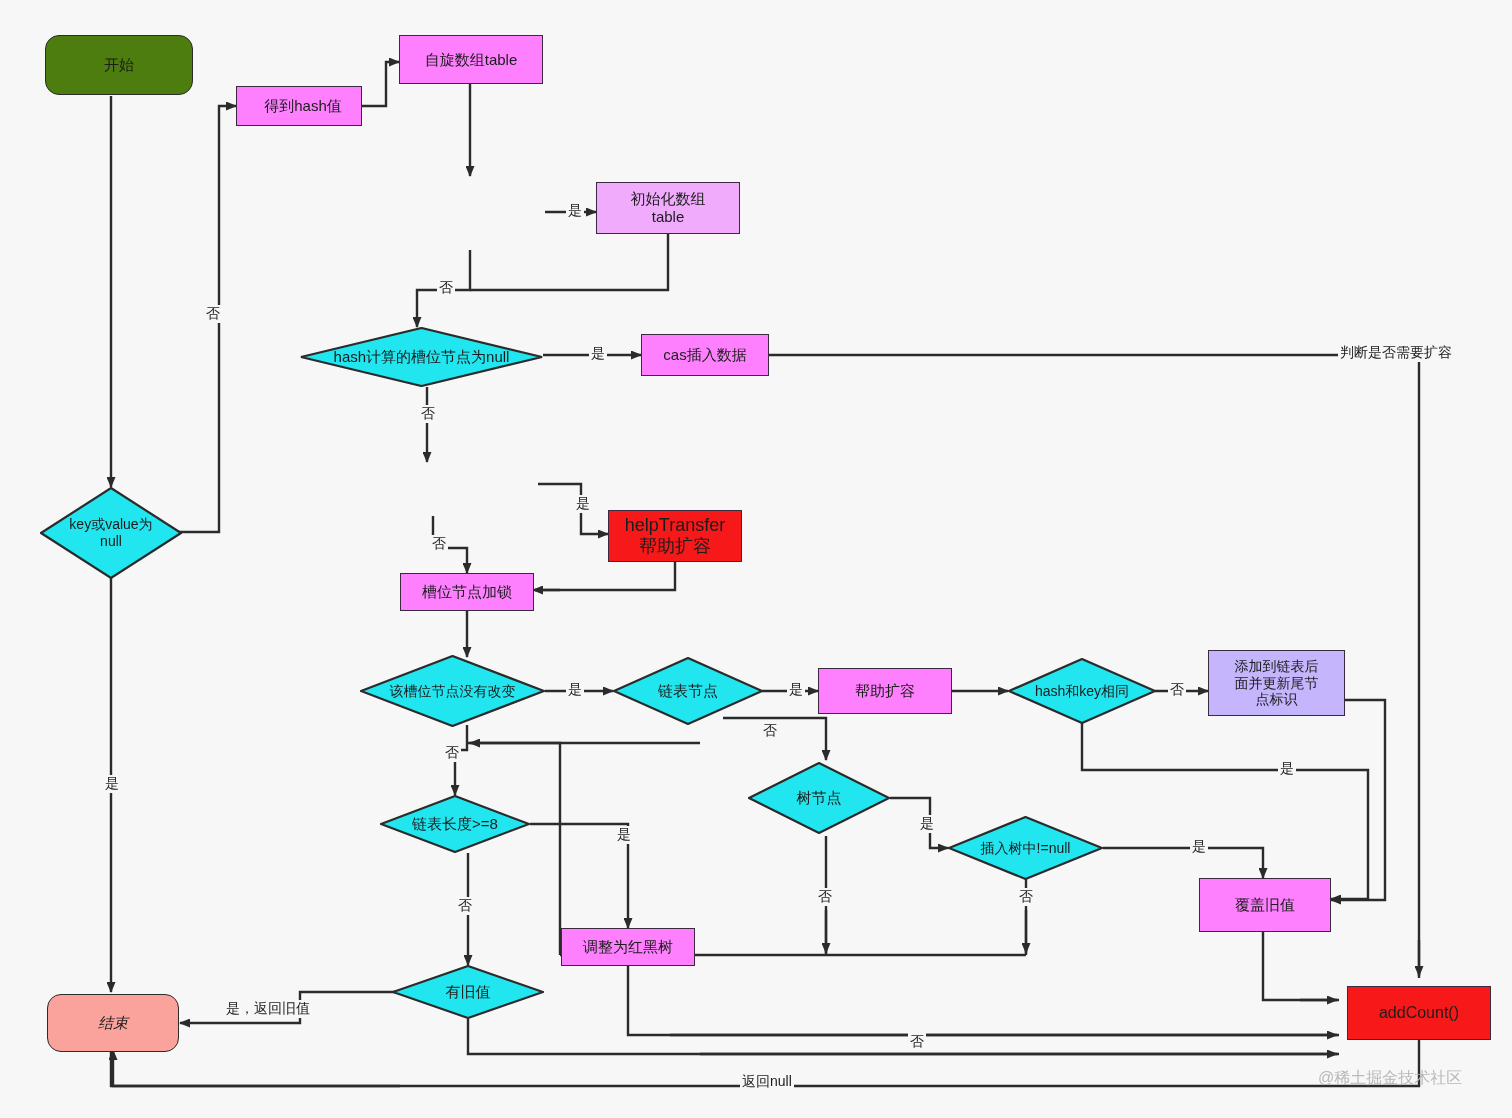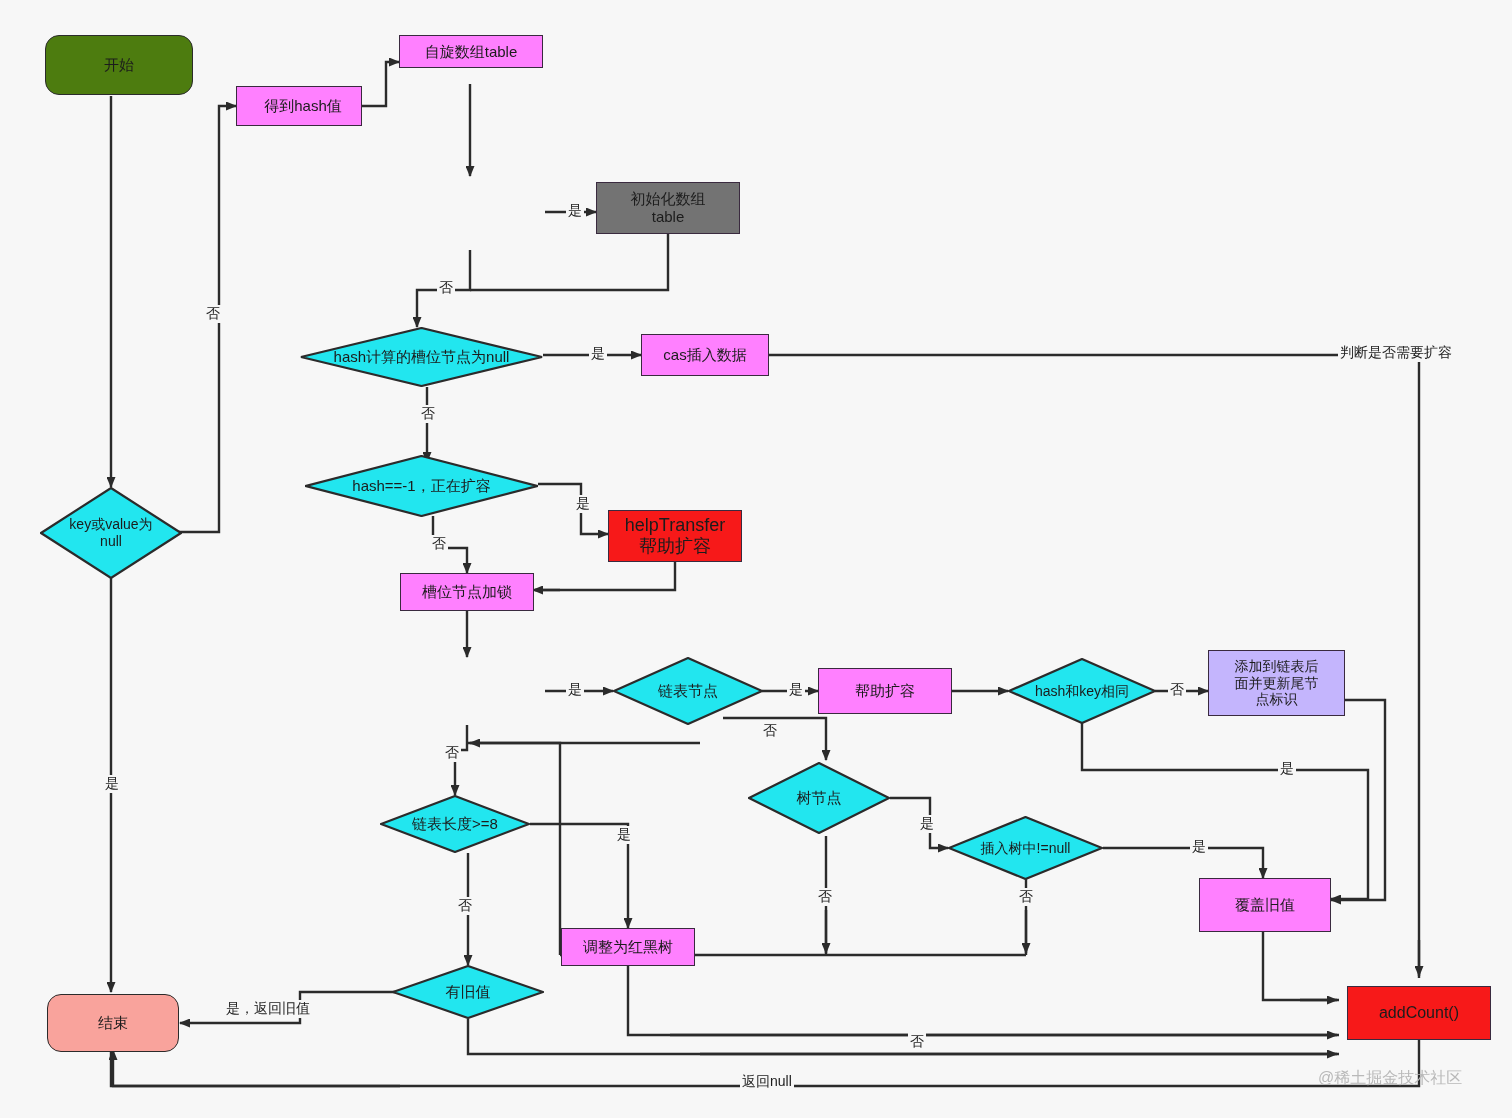--- a/index.html
+++ b/index.html
@@ -121,71 +121,71 @@
   </svg>
 
   <div class="node term" style="left:45px;top:35px;width:148px;height:60px;background:#4d7c0f;font-size:15px;">
     <span>开始</span>
   </div>
 
   <div class="node rect" style="left:236px;top:86px;width:126px;height:40px;background:#ff80ff;font-size:15px;padding-left:8px;">
     <span>得到hash值</span>
   </div>
 
-  <div class="node rect" style="left:399px;top:35px;width:144px;height:33px;background:#ff80ff;font-size:15px;">
+  <div class="node rect" style="left:399px;top:35px;width:144px;height:49px;background:#ff80ff;font-size:15px;">
     <span>自旋数组table</span>
   </div>
 
 
-  <div class="node rect" style="left:596px;top:182px;width:144px;height:52px;background:#737373;font-size:15px;white-space:pre-line;">
+  <div class="node rect" style="left:596px;top:182px;width:144px;height:52px;background:#f0abfc;font-size:15px;white-space:pre-line;">
     <span>初始化数组
 table</span>
   </div>
 
   <div class="dia-wrap" style="left:300px;top:327px;width:243px;height:60px;">
     <svg class="shape" viewBox="0 0 243 60">
       <polygon points="121.5,1 242,30 121.5,59 1,30" fill="#22e6ef" stroke="#2b2b2b" stroke-width="2.2"></polygon>
     </svg>
     <div class="txt" style="font-size:15px;">
       <span>hash计算的槽位节点为null</span>
     </div>
   </div>
 
   <div class="node rect" style="left:641px;top:334px;width:128px;height:42px;background:#ff80ff;font-size:15px;">
     <span>cas插入数据</span>
   </div>
 
-  <div class="dia-wrap" style="left:305px;top:455px;width:233px;height:62px;">
-    <svg class="shape" viewBox="0 0 233 62">
-      <polygon points="116.5,1 232,31 116.5,61 1,31" fill="#22e6ef" stroke="#2b2b2b" stroke-width="2.2"></polygon>
-    </svg>
-    <div class="txt" style="font-size:15px;">
-      <span>hash==-1，正在扩容</span>
-    </div>
-  </div>
 
   <div class="node rect" style="left:608px;top:510px;width:134px;height:52px;background:#f71919;font-size:18px;white-space:pre-line;">
     <span>helpTransfer
 帮助扩容</span>
   </div>
 
   <div class="node rect" style="left:400px;top:573px;width:134px;height:38px;background:#ff80ff;font-size:15px;">
     <span>槽位节点加锁</span>
   </div>
 
   <div class="dia-wrap" style="left:40px;top:487px;width:142px;height:92px;">
     <svg class="shape" viewBox="0 0 142 92">
       <polygon points="71,1 141,46 71,91 1,46" fill="#22e6ef" stroke="#2b2b2b" stroke-width="2.2"></polygon>
     </svg>
     <div class="txt" style="font-size:14px;white-space:pre-line;">
       <span>key或value为
 null</span>
     </div>
   </div>
 
+  <div class="dia-wrap" style="left:360px;top:655px;width:185px;height:72px;">
+    <svg class="shape" viewBox="0 0 185 72">
+      <polygon points="92.5,1 184,36 92.5,71 1,36" fill="#22e6ef" stroke="#2b2b2b" stroke-width="2.2"></polygon>
+    </svg>
+    <div class="txt" style="font-size:14px;">
+      <span>该槽位节点没有改变</span>
+    </div>
+  </div>
 
   <div class="dia-wrap" style="left:613px;top:657px;width:150px;height:68px;">
     <svg class="shape" viewBox="0 0 150 68">
       <polygon points="75,1 149,34 75,67 1,34" fill="#22e6ef" stroke="#2b2b2b" stroke-width="2.2"></polygon>
     </svg>
     <div class="txt" style="font-size:15px;">
       <span>链表节点</span>
     </div>
   </div>
 
@@ -245,21 +245,21 @@
 
   <div class="dia-wrap" style="left:392px;top:965px;width:152px;height:54px;">
     <svg class="shape" viewBox="0 0 152 54">
       <polygon points="76,1 151,27 76,53 1,27" fill="#22e6ef" stroke="#2b2b2b" stroke-width="2.2"></polygon>
     </svg>
     <div class="txt" style="font-size:15px;">
       <span>有旧值</span>
     </div>
   </div>
 
-  <div class="node term" style="left:47px;top:994px;width:132px;height:58px;background:#f9a39c;font-size:15px;">
+  <div class="node term" style="left:47px;top:994px;width:132px;height:58px;background:#f9a39c;font-size:15px;font-style:italic;">
     <span>结束</span>
   </div>
 
   <div class="node rect" style="left:1347px;top:986px;width:144px;height:54px;background:#f71919;font-size:16px;">
     <span>addCount()</span>
   </div>
 
   <span class="elbl" style="left:566px;top:202px;font-size:14px;">是</span>
   <span class="elbl" style="left:437px;top:279px;font-size:14px;">否</span>
   <span class="elbl" style="left:589px;top:345px;font-size:14px;">是</span>

